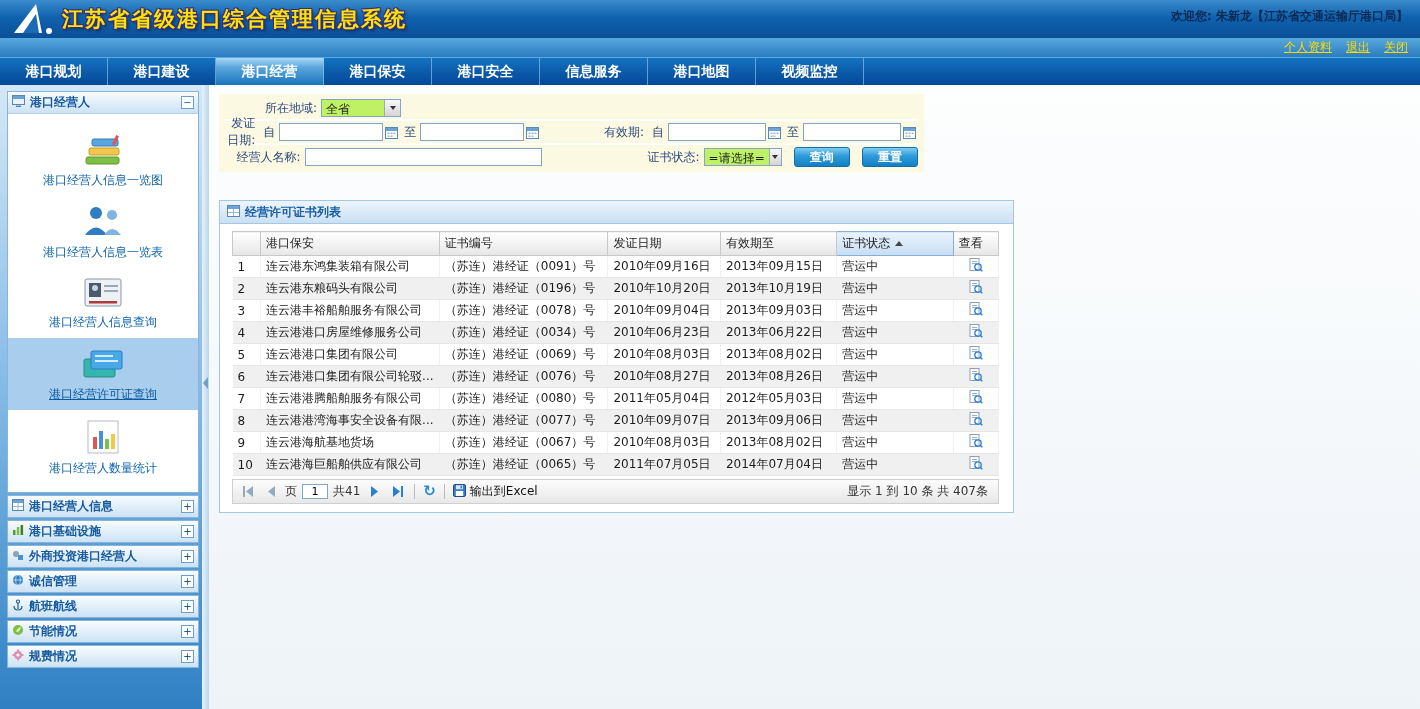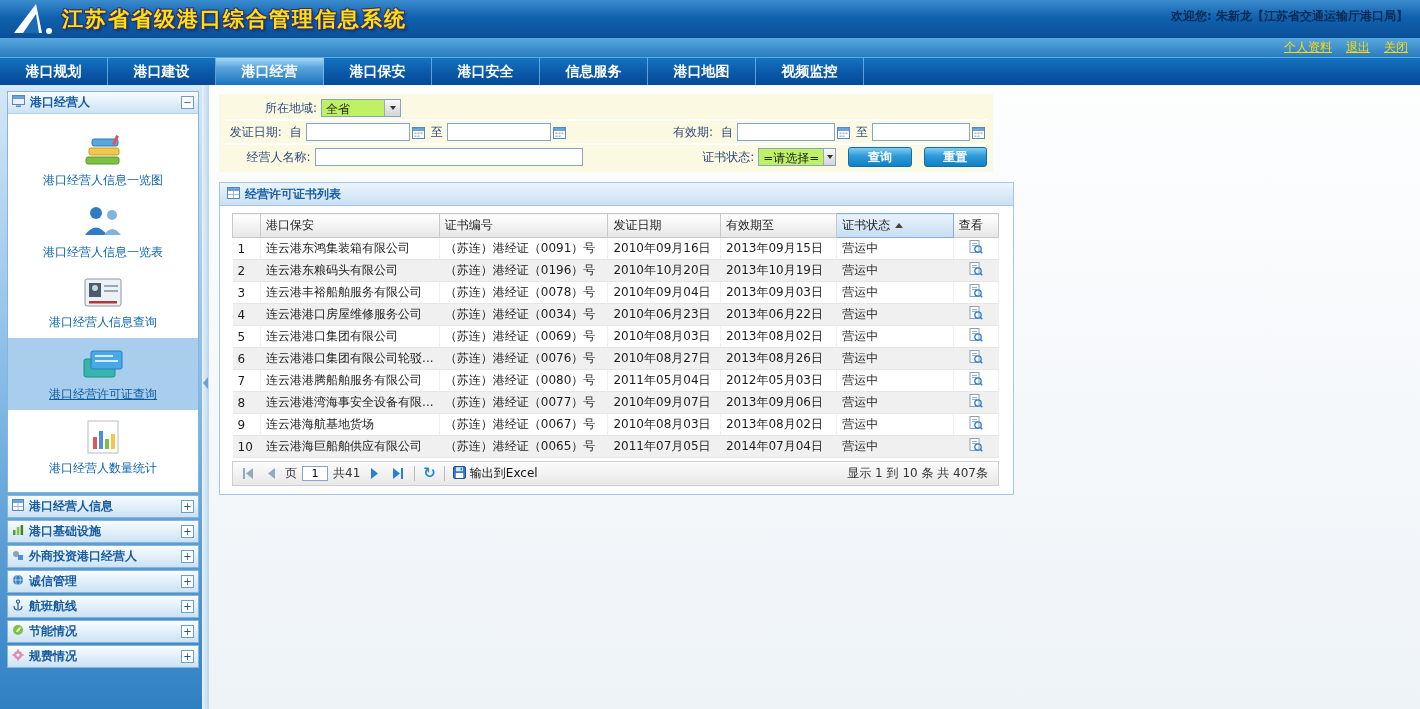--- a/index.html
+++ b/index.html
@@ -38,21 +38,21 @@
   .side-item .lbl { display:inline-block; margin-top:5px; color:#0d64ae; font-size:12px; }
   .side-item.selected { background:#a9cdec; }
   .side-item.selected .lbl { text-decoration:underline; color:#0b5aa0; }
 
   .splitter { width:7px; background:linear-gradient(90deg,#e8f2fa,#b9d6ec); position:relative; cursor:col-resize; flex:0 0 auto; }
   .splitter .handle { position:absolute; top:50%; left:1px; margin-top:-20px; width:0; height:0; border-top:6px solid transparent; border-bottom:6px solid transparent; border-right:5px solid #6f9ec7; }
 
   .main { flex:1 1 auto; background:linear-gradient(180deg,#fdfefe,#eef3f8); padding:9px 0 0 10px; overflow:hidden; }
 
   
-  .form { width:774px; background:#fcf9e2; padding:3px 6px; }
+  .form { width:705px; background:#fcf9e2; padding:3px 6px; }
   .frow { display:flex; align-items:center; height:24px; border-bottom:2px solid #fff; }
   .frow:last-child { border-bottom:none; }
   .flabel { color:#2b4a7d; font-size:12px; }
   .w1 { width:96px; text-align:right; padding-right:4px; }
   .w2 { width:152px; text-align:right; padding-right:4px; margin-left:54px; }
   .w2b { width:132px; text-align:right; padding-right:4px; margin-left:52px; }
   .sub { margin:0 4px; color:#2b4a7d; }
   .txt { height:18px; border:1px solid #86a5c4; font-size:12px; padding:0 3px; background:#fff; font-family:inherit; }
   .date { width:104px; }
   .date2 { width:98px; }
@@ -60,21 +60,21 @@
   .cal { margin:0 2px; cursor:pointer; display:inline-flex; align-items:center; }
   .select { height:18px; border:1px solid #86a5c4; background:#bef264; display:inline-flex; align-items:stretch; cursor:pointer; }
   .select .val { padding:1px 4px 0; flex:1; font-size:12px; color:#222; white-space:nowrap; }
   .select .arr { width:16px; background:linear-gradient(#f8f8f8,#d5d5d5); border-left:1px solid #9aaabb; display:flex; align-items:center; justify-content:center; }
   .tri-down { width:0; height:0; border-left:3px solid transparent; border-right:3px solid transparent; border-top:4px solid #333; }
   .region-select { width:80px; }
   .status-select { width:78px; }
   .btn { width:68px; height:20px; border:1px solid #0e6eae; border-radius:3px; background:linear-gradient(180deg,#7ecdf2 0%,#2f9ad8 45%,#1180c4 100%); color:#fff; font-weight:bold; font-size:12px; cursor:pointer; margin-left:12px; font-family:inherit; }
 
   
-  .listpanel { width:795px; margin-top:10px; border:1px solid #a6c6e3; background:#fff; }
+  .listpanel { width:795px; margin-top:28px; border:1px solid #a6c6e3; background:#fff; }
   .lp-header { height:23px; background:linear-gradient(180deg,#ecf5fc,#c9e0f3); display:flex; align-items:center; gap:5px; padding:0 7px; border-bottom:1px solid #a6c6e3; }
   .lp-title { color:#1a5ea6; font-weight:bold; font-size:12px; }
   .lp-body { padding:7px 14px 8px 12px; }
 
   table.grid { width:100%; border-collapse:collapse; table-layout:fixed; }
   .grid th { font-weight:normal; color:#222; height:24px; background:linear-gradient(180deg,#ffffff,#e6e6e6); border:1px solid #c8c8c8; padding:0 5px; text-align:left; font-size:12px; white-space:nowrap; overflow:hidden; }
   .grid th.sorted { background:linear-gradient(180deg,#e9f3fc,#c7ddf2); border:1px solid #86aed6; }
   .sort-tri { display:inline-block; margin-left:5px; width:0; height:0; border-left:4px solid transparent; border-right:4px solid transparent; border-bottom:5px solid #444; vertical-align:1px; }
   .grid td { height:22px; padding:0 5px; font-size:12px; color:#1c1c1c; border-bottom:1px solid #e6e6e6; border-right:1px solid #f0f0f0; white-space:nowrap; overflow:hidden; }
   .grid tbody tr:nth-child(even) td { background:#f0f0f0; }

